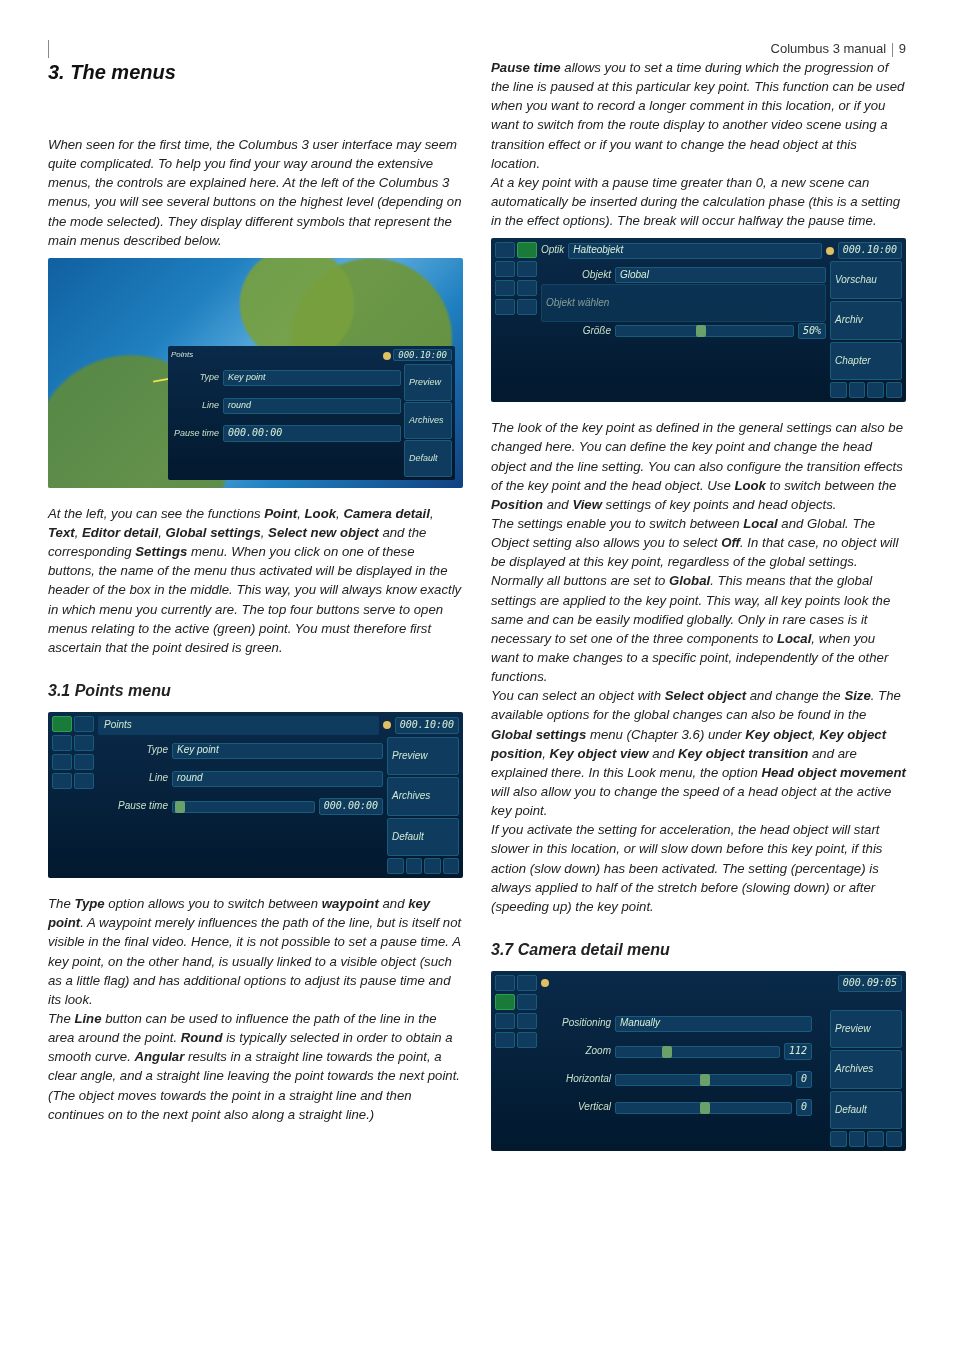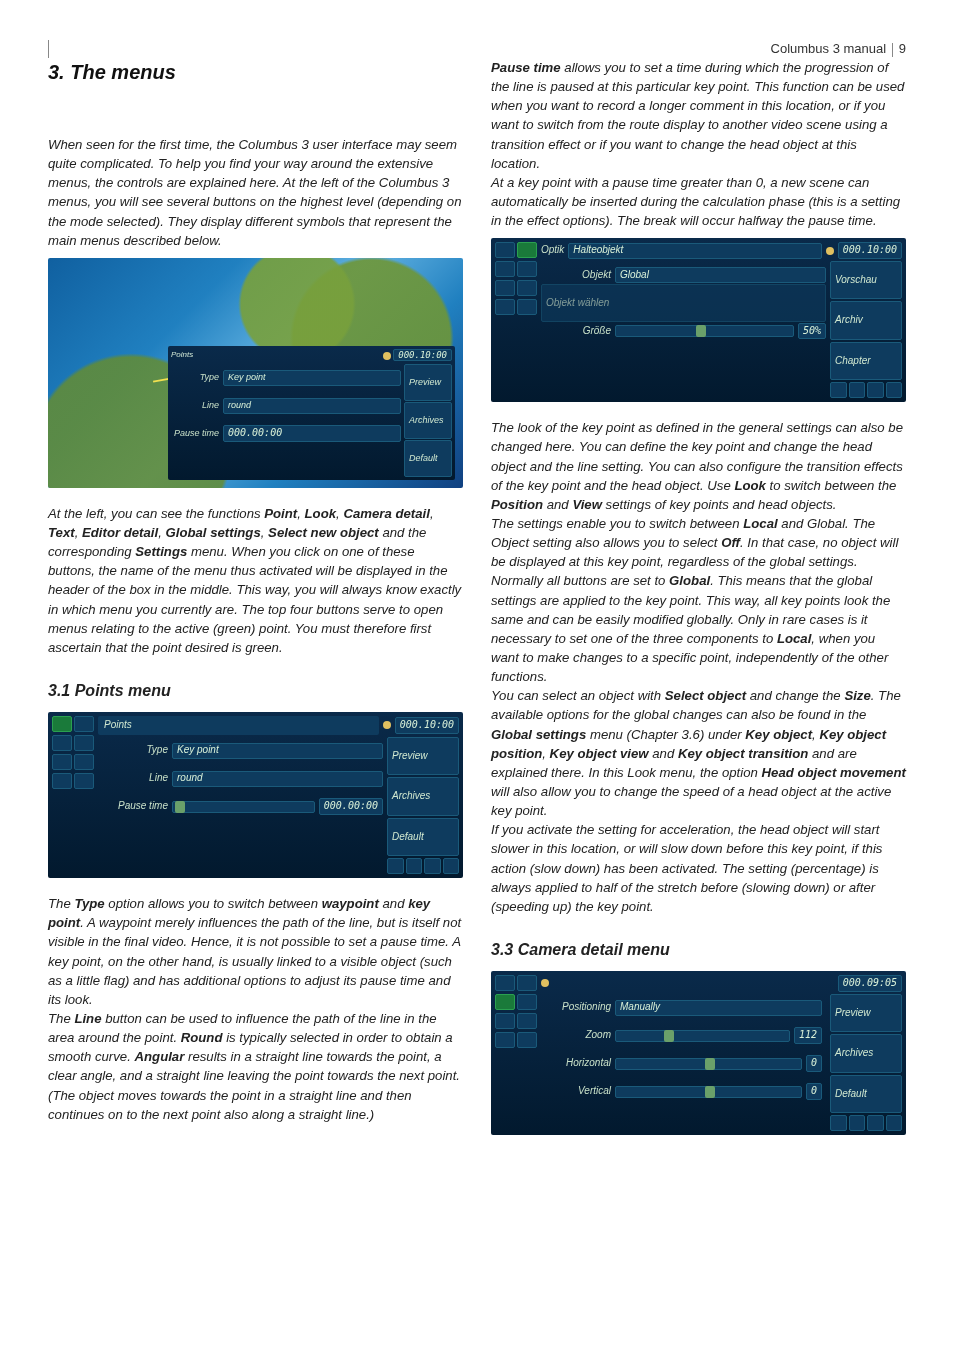--- a/index.html
+++ b/index.html
@@ -357,21 +357,21 @@
       <span>The look of the key point as defined in the general settings can also be changed here. You can define the key point and change the head object and the line setting. You can also configure the transition effects of the key point and the head object. Use </span><strong>Look</strong><span> to switch between the </span><strong>Position</strong><span> and </span><strong>View</strong><span> settings of key points and head objects.</span>
     </p>
     <p class="para">
       <span>The settings enable you to switch between </span><strong>Local</strong><span> and Global. The Object setting also allows you to select </span><strong>Off</strong><span>. In that case, no object will be displayed at this key point, regardless of the global settings. Normally all buttons are set to </span><strong>Global</strong><span>. This means that the global settings are applied to the key point. This way, all key points look the same and can be easily modified globally. Only in rare cases is it necessary to set one of the three components to </span><strong>Local</strong><span>, when you want to make changes to a specific point, independently of the other functions.</span>
     </p>
     <p class="para">
       <span>You can select an object with </span><strong>Select object</strong><span> and change the </span><strong>Size</strong><span>. The available options for the global changes can also be found in the </span><strong>Global settings</strong><span> menu (Chapter 3.6) under </span><strong>Key object</strong><span>, </span><strong>Key object position</strong><span>, </span><strong>Key object view</strong><span> and </span><strong>Key object transition</strong><span> and are explained there. In this Look menu, the option </span><strong>Head object movement</strong><span> will also allow you to change the speed of a head object at the active key point.</span>
     </p>
     <p class="para">If you activate the setting for acceleration, the head object will start slower in this location, or will slow down before this key point, if this action (slow down) has been activated. The setting (percentage) is always applied to half of the stretch before (slowing down) or after (speeding up) the key point.</p>
 
-    <h2 class="sub">3.3 Camera detail menu</h2>
+    <h2 class="sub">3.7 Camera detail menu</h2>
 
     <div class="fig">
       <div class="fig-row">
         <div class="sidebar-col">
           <div style="display:flex; gap:2px;">
               <div class="tbtn"></div>
               <div class="tbtn"></div>
             </div>
           <div style="display:flex; gap:2px;">
               <div class="tbtn sel"></div>
@@ -385,21 +385,21 @@
               <div class="tbtn"></div>
               <div class="tbtn"></div>
             </div>
         </div>
         <div class="panel-body">
           <div class="panel-main">
             <div class="toprow">
               <span class="dot"></span>
               <span class="timebox">000.09:05</span>
             </div>
-            <div style="display:flex; gap:8px;">
+            <div style="display:flex; gap:18px;margin-top:16px;">
               <div style="flex:1">
                 <div class="field-row">
                     <span class="lbl">Positioning</span>
                     <span class="val">Manually</span>
                   </div>
                 <div class="field-row">
                     <span class="lbl">Zoom</span>
                   <div class="slider">
                       <div class="knob" style="left:28%"></div>
                     </div>

